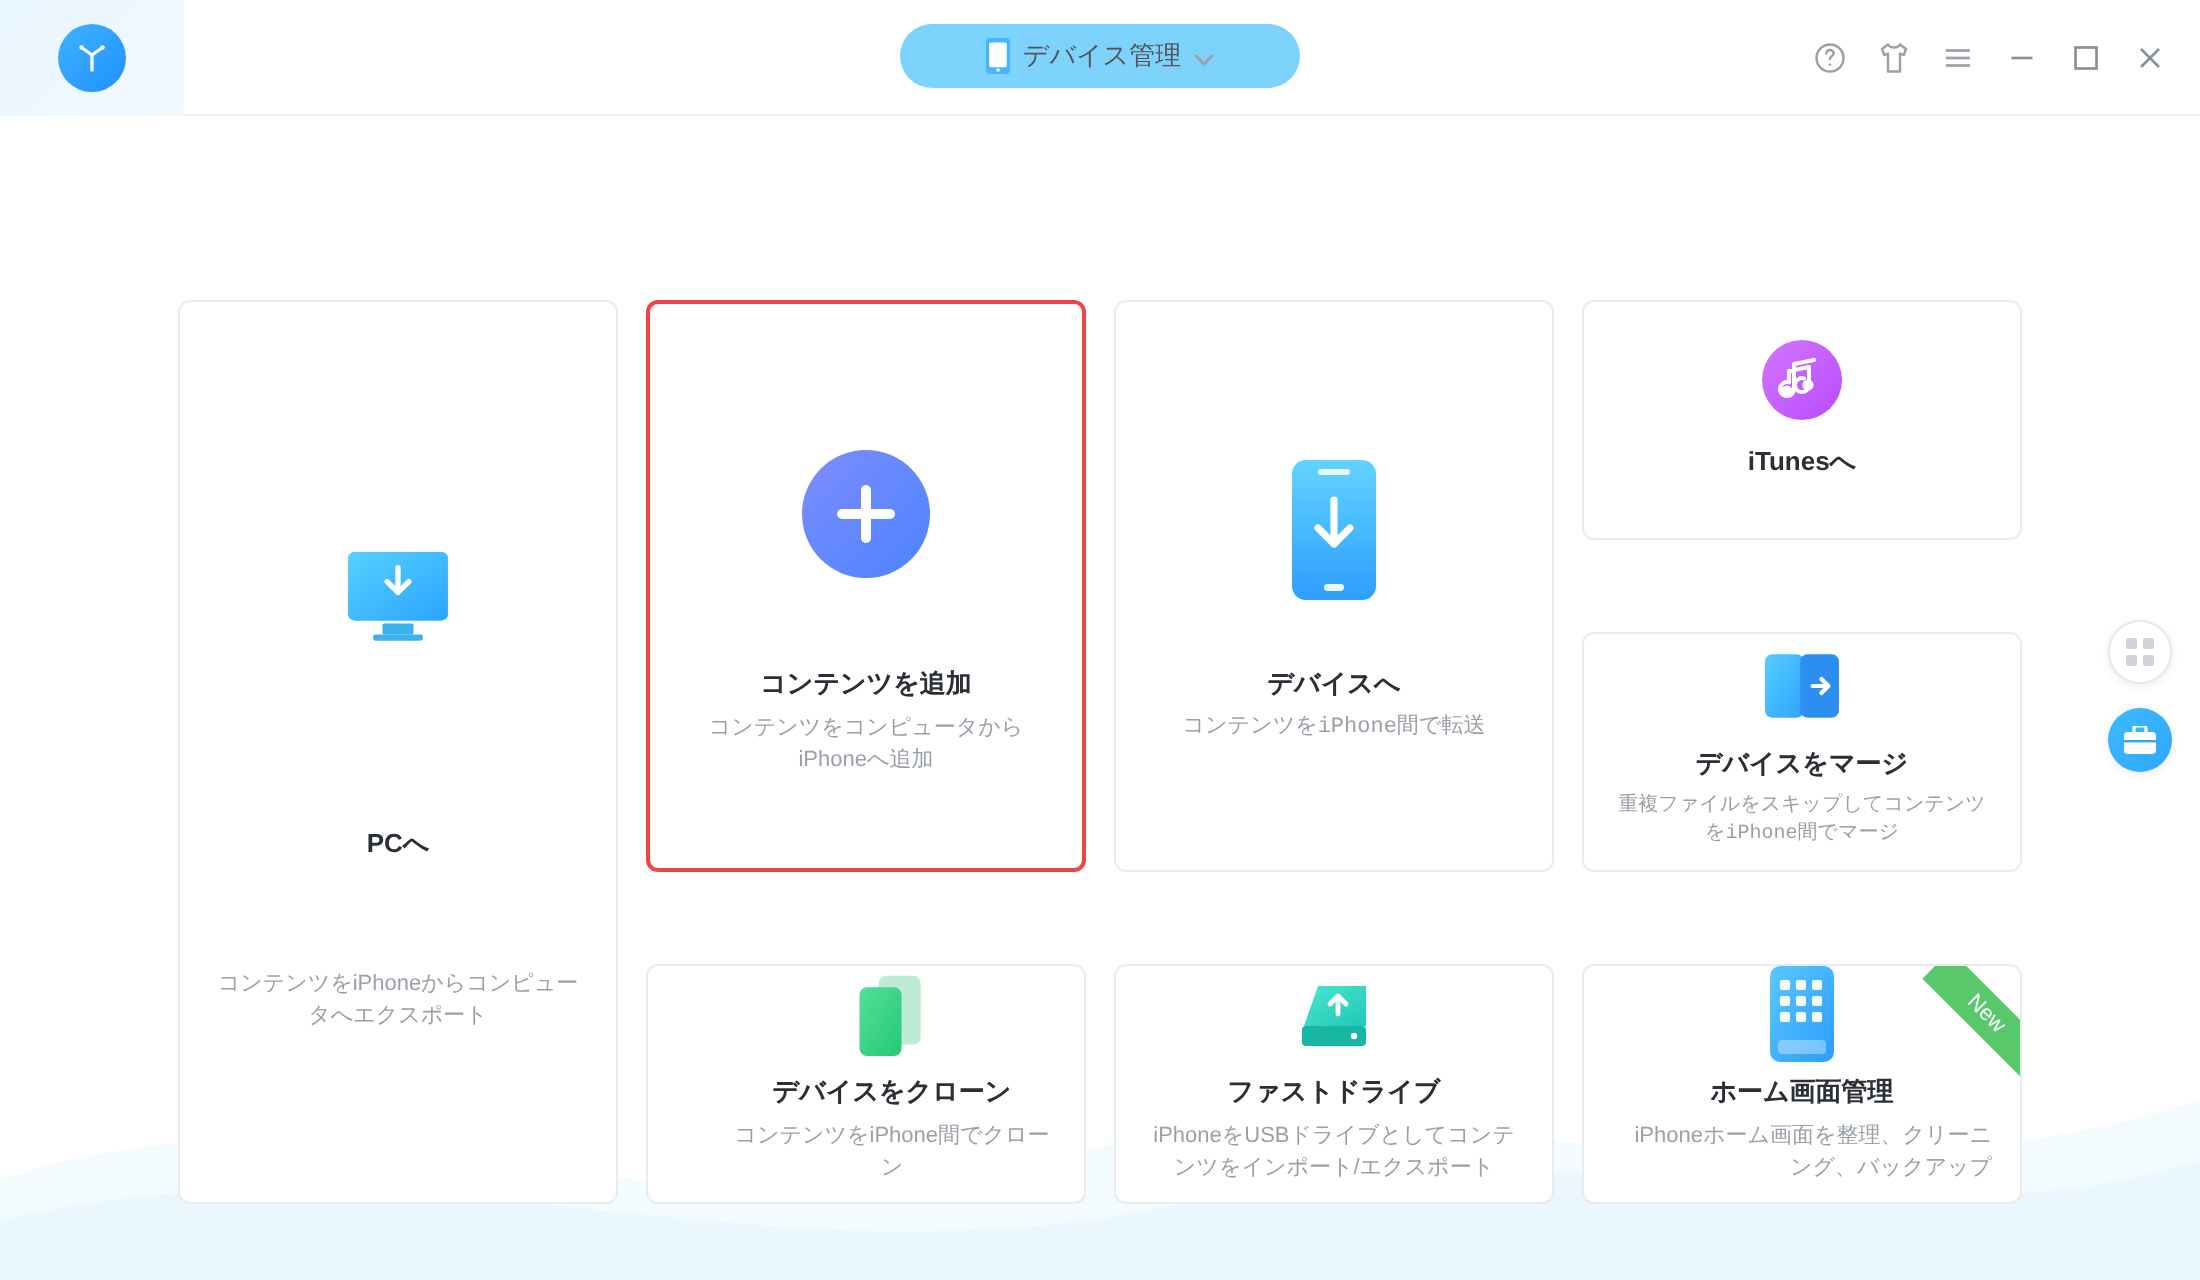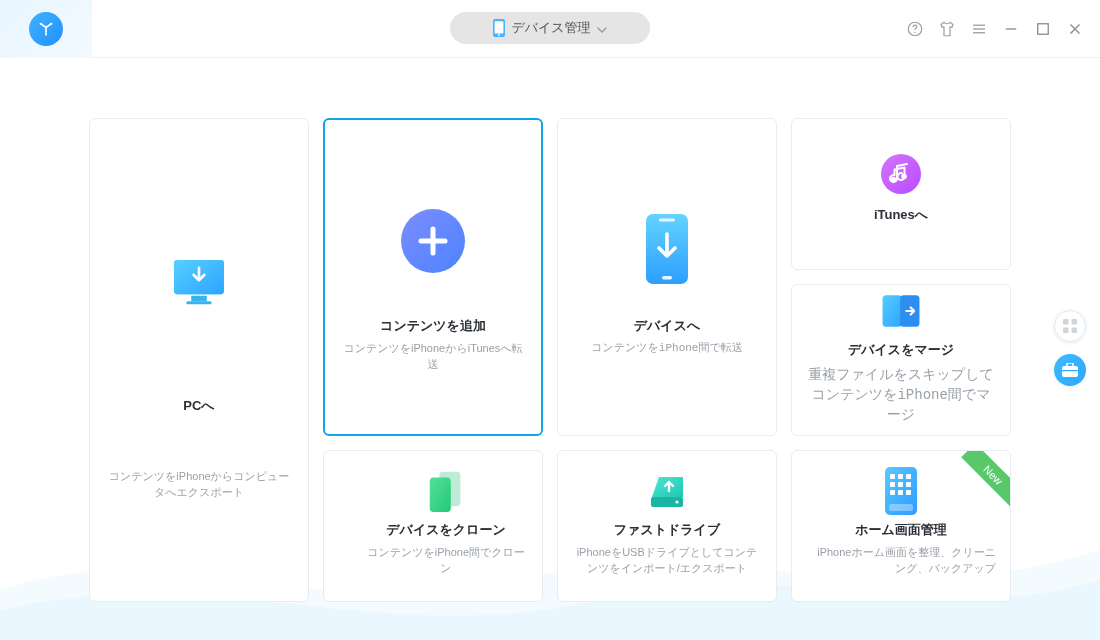--- a/index.html
+++ b/index.html
@@ -35,21 +35,21 @@
       border-radius: 50%;
       background: linear-gradient(135deg, #3fb3ff 0%, #2090ff 100%);
       display: flex; align-items: center; justify-content: center;
     }
     .device-dropdown {
       position: absolute;
       left: 50%; top: 12px;
       transform: translateX(-50%);
       width: 200px; height: 32px;
       border-radius: 16px;
-      background: #e5e5e5;
+      background: #7dd3fc;
       display: flex;
       align-items: center;
       justify-content: center;
       gap: 6px;
       font-size: 13px;
       color: #555;
       cursor: pointer;
     }
     .device-dropdown .phone-glyph {
       display: inline-flex; align-items: center; justify-content: center;
@@ -78,20 +78,21 @@
       background: #fff;
       display: flex;
       flex-direction: column;
       align-items: center;
       justify-content: center;
       padding: 10px 14px 16px;
       text-align: center;
       position: relative;
       cursor: pointer;
       overflow: hidden;
+      margin-top: 32px;
     }
     .card .icon-wrap {
       width: 56px; height: 56px;
       display: flex; align-items: center; justify-content: center;
       margin-bottom: 14px;
     }
     .card-title {
       font-size: 13px;
       font-weight: 600;
       color: #2b2f36;
@@ -99,32 +100,32 @@
     }
     .card-desc {
       font-size: 11px;
       color: #9aa0a8;
       line-height: 1.45;
     }
 
     .card-pc { grid-column: 1; grid-row: 1 / span 3; gap: 48px; }
     .card-pc .icon-wrap { margin-top: 40px; margin-bottom: 40px; }
 
-    .card-add { grid-column: 2; grid-row: 1 / span 2; border: 2px solid #0ea5e9; }
+    .card-add { grid-column: 2; grid-row: 1 / span 2; border: 2px solid #ef4444; }
     .card-add .icon-wrap { width: 72px; height: 72px; margin-bottom: 40px; margin-top: 30px; }
 
     .card-device { grid-column: 3; grid-row: 1 / span 2; font-family: Liberation Mono, monospace; }
     .card-device .icon-wrap { margin-top: 30px; margin-bottom: 40px; }
 
     .card-itunes { grid-column: 4; grid-row: 1; }
     .card-itunes .icon-wrap { margin-bottom: 10px; width: 44px; height: 44px; }
 
     .card-merge { grid-column: 4; grid-row: 2; font-family: Liberation Mono, monospace; }
     .card-merge .icon-wrap { margin-bottom: 8px; width: 44px; height: 44px; }
-    .card-merge .card-desc { font-size: 14px; }
+    .card-merge .card-desc { font-size: 10px; }
 
     .card-clone { grid-column: 2; grid-row: 3; padding-left: 40px; }
     .card-clone .icon-wrap { margin-bottom: 8px; width: 44px; height: 44px; }
 
     .card-fast { grid-column: 3; grid-row: 3; }
     .card-fast .icon-wrap { margin-bottom: 8px; width: 44px; height: 44px; }
     .card-fast .card-desc { font-size: 11px; }
 
     .card-home { grid-column: 4; grid-row: 3; position: relative; }
     .card-home .icon-wrap { margin-bottom: 8px; width: 44px; height: 44px; }
@@ -268,21 +269,21 @@
             <linearGradient id="gAdd" x1="0" y1="0" x2="1" y2="1">
               <stop offset="0" stop-color="#7f8cff"></stop>
               <stop offset="1" stop-color="#4a84ff"></stop>
             </linearGradient>
           </defs>
         <circle cx="36" cy="36" r="32" fill="url(#gAdd)"></circle>
         <path d="M36 24 v24 M24 36 h24" stroke="#fff" stroke-width="5" stroke-linecap="round"></path>
       </svg>
     </div>
     <div class="card-title">コンテンツを追加</div>
-    <div class="card-desc">コンテンツをiPhoneからiTunesへ転送</div>
+    <div class="card-desc">コンテンツをコンピュータからiPhoneへ追加</div>
   </div>
 
   <div class="card card-device">
     <div class="icon-wrap">
       <svg width="46" height="74" viewBox="0 0 46 74">
         <defs>
             <linearGradient id="gDev" x1="0" y1="0" x2="0" y2="1">
               <stop offset="0" stop-color="#63d3ff"></stop>
               <stop offset="1" stop-color="#2c9eff"></stop>
             </linearGradient>

